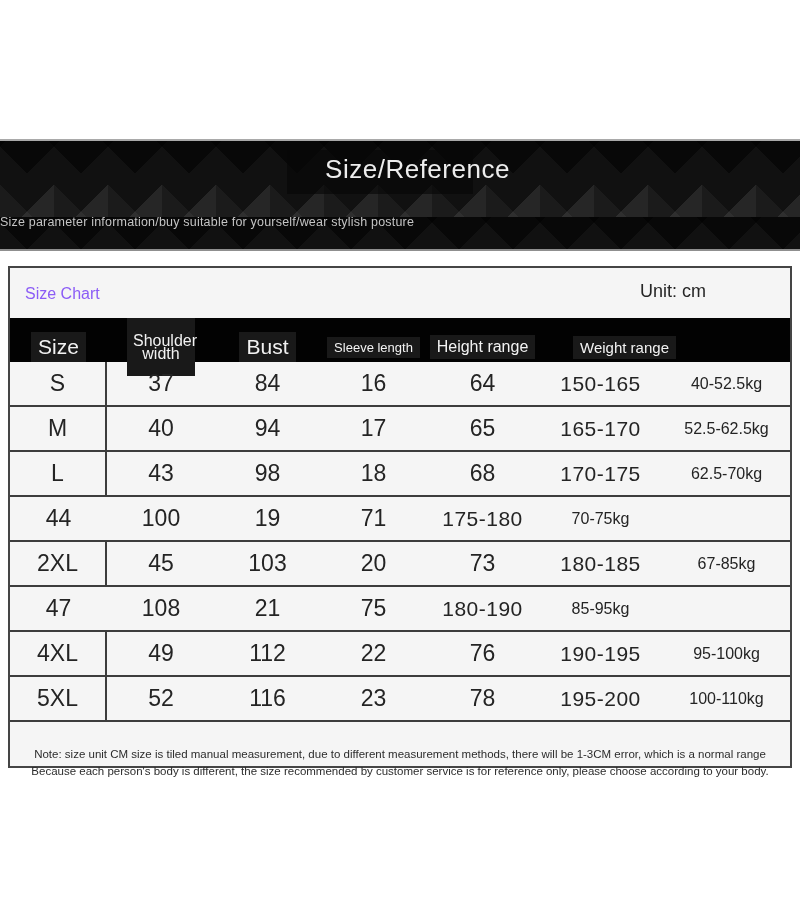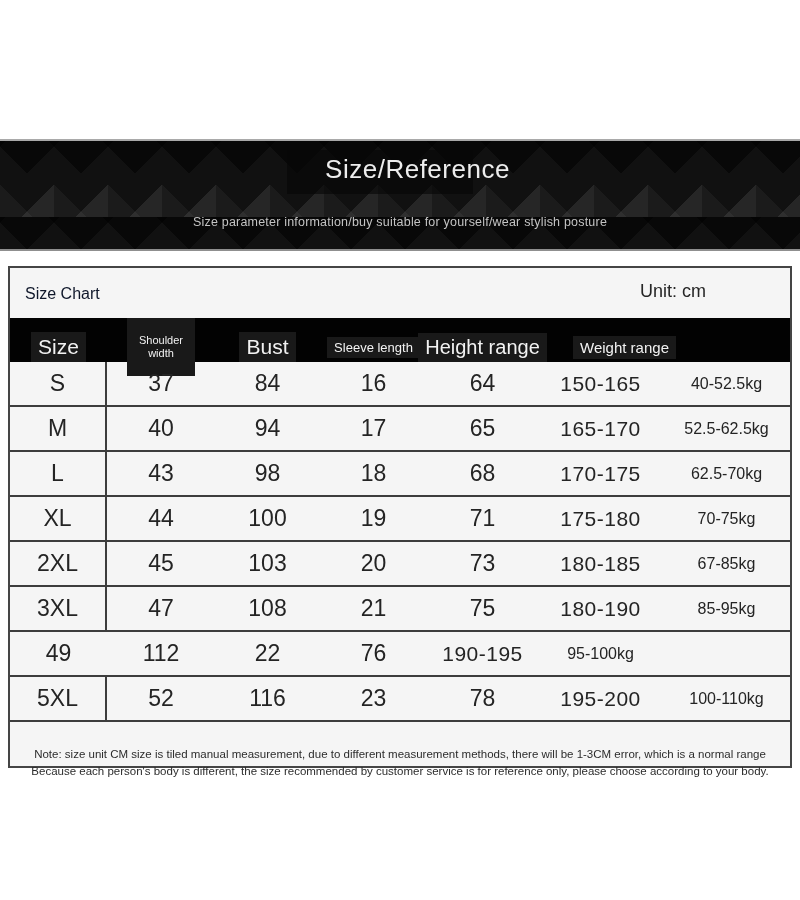--- a/index.html
+++ b/index.html
@@ -28,52 +28,52 @@
   }
   .title-shade{
     position:absolute;left:287px;top:9px;width:186px;height:44px;
     background:rgba(6,6,6,0.62);
   }
   .banner-title{
     position:absolute;top:13px;left:0;right:0;text-align:center;
     font-size:26px;color:#ededed;letter-spacing:0.5px;padding-left:35px;
   }
   .banner-subtitle{
-    position:absolute;top:74px;left:0;right:0;text-align:center;
+    position:absolute;top:74px;left:0;right:0;
     font-size:12.5px;color:#c4c4c4;letter-spacing:0.2px;
   }
   
   .panel{
     margin:15px 8px 0 8px;
     border:2px solid #454545;
     background:#f5f5f5;
     box-sizing:border-box;
   }
   .panel-head{position:relative;height:50px;}
-  .panel-title{position:absolute;left:15px;top:17px;font-size:16px;color:#0f172a;}
+  .panel-title{position:absolute;left:15px;top:17px;font-size:16px;color:#8b5cf6;}
   .unit-label{position:absolute;right:84px;top:13px;font-size:18px;color:#262626;text-align:right;}
   .grid{
     display:grid;
     grid-template-columns:97px 108px 105px 107px 111px 125px 127px;
   }
   
   .thead{
     height:44px;background:#020202;
     align-items:center;justify-items:center;
   }
   .hbox{
     background:#191919;color:#f2f2f2;
     padding:3px 7px;text-align:center;white-space:nowrap;
   }
   .thead .c0{font-size:21px;}
-  .thead .c1{font-size:11px;line-height:13px;max-width:56px;white-space:normal;padding:16px 6px;}
+  .thead .c1{font-size:16px;line-height:13px;max-width:56px;white-space:normal;padding:16px 6px;}
   .thead .c2{font-size:21px;}
   .thead .c3{font-size:13px;}
   .thead .c4{font-size:17px;}
-  .thead .c5{font-size:20px;}
+  .thead .c5{font-size:16px;}
   .thead .c6{font-size:15px;margin-left:48px;}
   
   .trow{
     height:45px;box-sizing:border-box;
     border-bottom:2px solid #3d3d3d;
     align-items:center;justify-items:center;
     color:#242424;
   }
   .cell-size{
     justify-self:stretch;align-self:stretch;
@@ -136,47 +136,46 @@
     <div class="grid trow">
       <span class="cell-size">L</span>
       <span class="cell-num">43</span>
       <span class="cell-num">98</span>
       <span class="cell-num">18</span>
       <span class="cell-num">68</span>
       <span class="cell-height">170-175</span>
       <span class="cell-weight">62.5-70kg</span>
     </div>
     <div class="grid trow">
-      <span class="cell-size">XL</span>
       <span class="cell-num">44</span>
       <span class="cell-num">100</span>
       <span class="cell-num">19</span>
       <span class="cell-num">71</span>
       <span class="cell-height">175-180</span>
       <span class="cell-weight">70-75kg</span>
     </div>
     <div class="grid trow">
       <span class="cell-size">2XL</span>
       <span class="cell-num">45</span>
       <span class="cell-num">103</span>
       <span class="cell-num">20</span>
       <span class="cell-num">73</span>
       <span class="cell-height">180-185</span>
       <span class="cell-weight">67-85kg</span>
     </div>
     <div class="grid trow">
-      <span class="cell-size">3XL</span>
       <span class="cell-num">47</span>
       <span class="cell-num">108</span>
       <span class="cell-num">21</span>
       <span class="cell-num">75</span>
       <span class="cell-height">180-190</span>
       <span class="cell-weight">85-95kg</span>
     </div>
     <div class="grid trow">
+      <span class="cell-size">4XL</span>
       <span class="cell-num">49</span>
       <span class="cell-num">112</span>
       <span class="cell-num">22</span>
       <span class="cell-num">76</span>
       <span class="cell-height">190-195</span>
       <span class="cell-weight">95-100kg</span>
     </div>
     <div class="grid trow">
       <span class="cell-size">5XL</span>
       <span class="cell-num">52</span>

